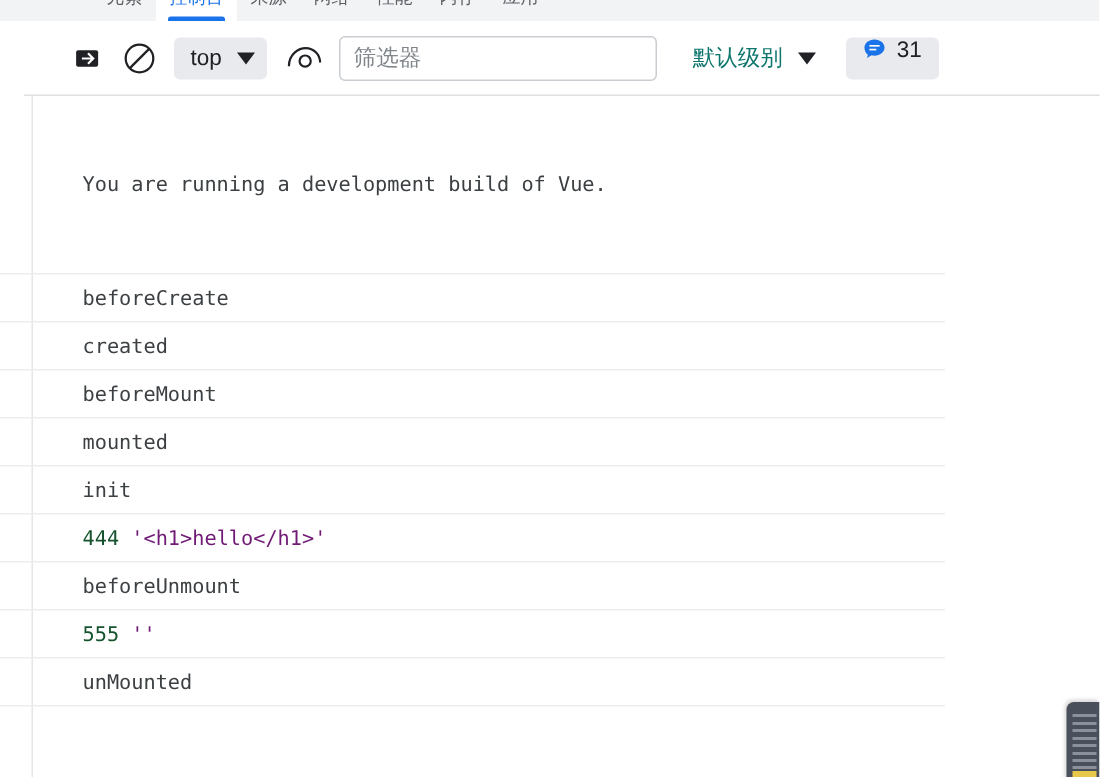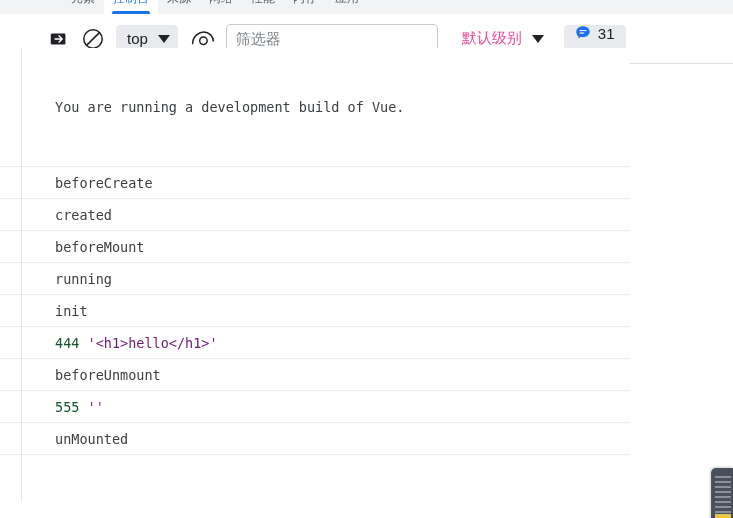--- a/index.html
+++ b/index.html
@@ -139,21 +139,21 @@
     margin-left: 18px;
     height: 28px;
     display: flex;
     align-items: center;
     padding: 0 6px;
     border-radius: 4px;
     cursor: pointer;
   }
   .level-select .lvl-label {
     font-size: 15px;
-    color: #ec4899;
+    color: #0f766e;
   }
 
   .msg-badge {
     margin-left: 14px;
     height: 28px;
     background: #e8eaed;
     border-radius: 4px;
     display: flex;
     align-items: flex-start;
     padding: 0 11px;
@@ -161,21 +161,21 @@
   }
   .msg-badge .count {
     font-size: 15px;
     color: #202124;
     margin-left: 7px;
   }
 
   
   .console {
     position: absolute;
-    left: 0; top: 48px;
+    left: 0; top: 64px;
     width: 630px;
     height: 454px;
     background: #ffffff;
     overflow: hidden;
   }
   .gutter {
     position: absolute;
     left: 21px; top: 0;
     width: 1px; height: 454px;
     background: #e6e6e6;
@@ -296,21 +296,21 @@
 <div class="console">
   <div class="gutter"></div>
 
   <div class="log-row multiline">
     <div>You are running a development build of Vue.</div>
   </div>
 
   <div class="log-row">beforeCreate</div>
   <div class="log-row">created</div>
   <div class="log-row">beforeMount</div>
-  <div class="log-row">running</div>
+  <div class="log-row">mounted</div>
   <div class="log-row">init</div>
 
   <div class="log-row"><span class="num">444</span><span> </span><span class="str magenta">'&lt;h1&gt;hello&lt;/h1&gt;'</span></div>
 
   <div class="log-row">beforeUnmount</div>
 
   <div class="log-row"><span class="num">555</span><span> </span><span class="str magenta">''</span></div>
 
   <div class="log-row">unMounted</div>
 

